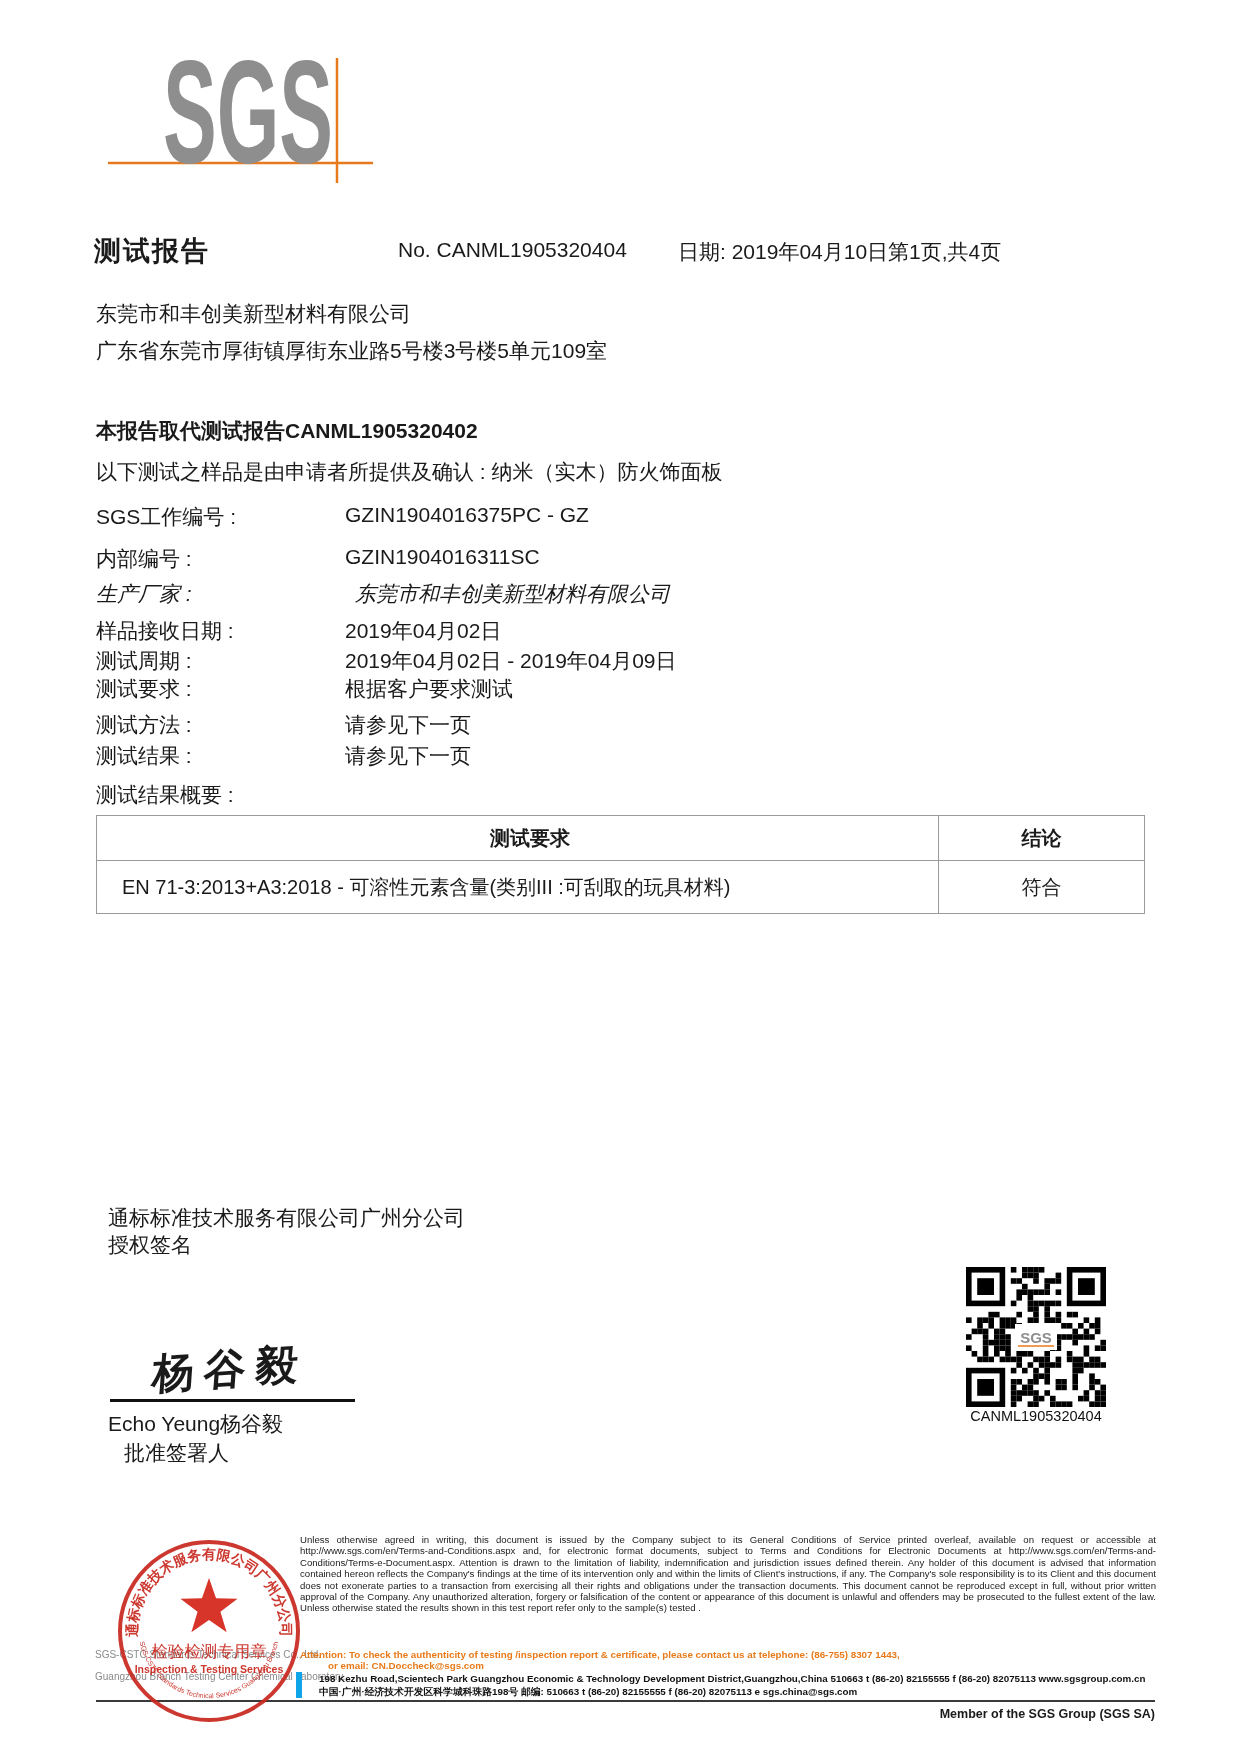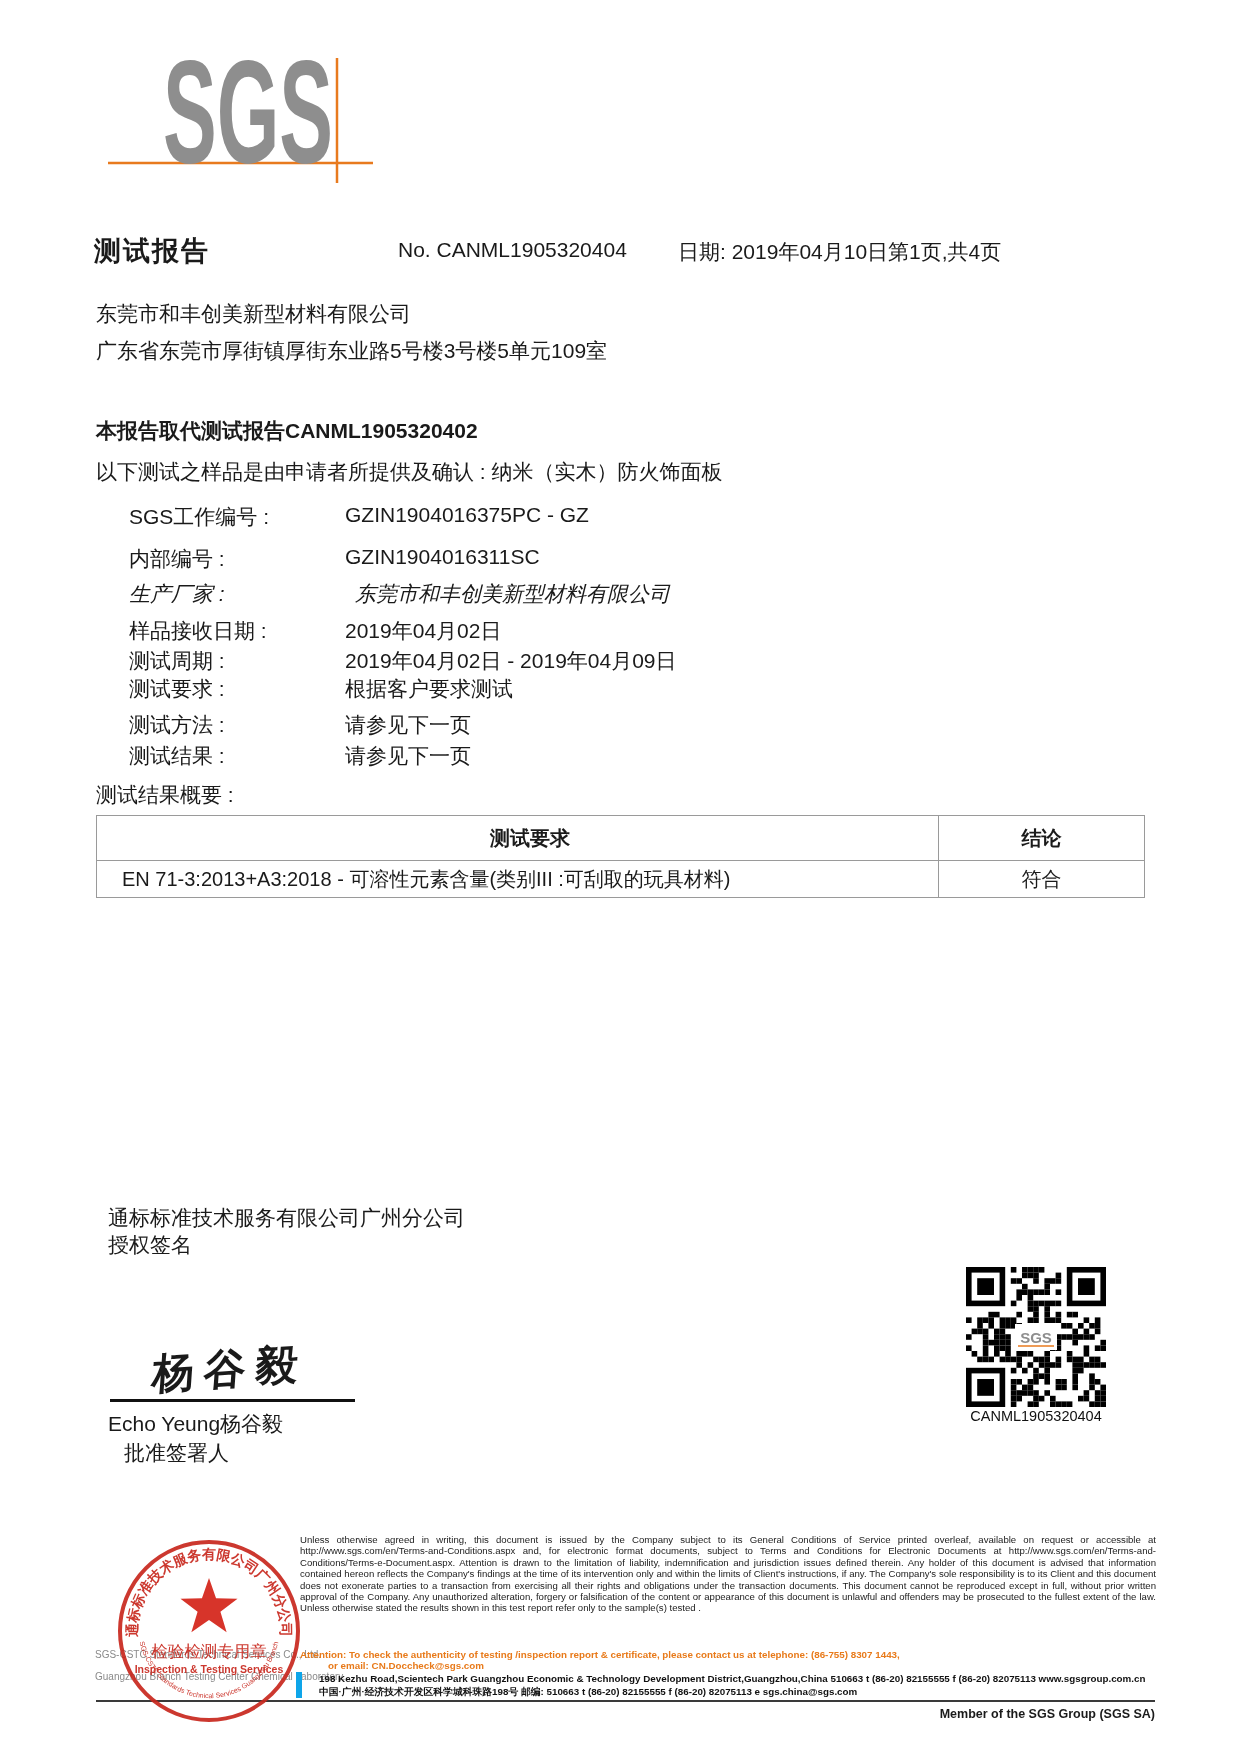--- a/index.html
+++ b/index.html
@@ -13,30 +13,30 @@
   #doc-title{left:94px;top:233px;font-size:27px;font-weight:bold;letter-spacing:2px;}
   #report-no{left:398px;top:238px;font-size:21px;}
   #date-line{left:678px;top:238px;font-size:21px;}
   #page-line{left:888px;top:238px;font-size:21px;}
   #applicant-name{left:96px;top:302px;}
   #applicant-address{left:96px;top:339px;}
   #replacement-line{left:96px;top:417px;font-size:21px;font-weight:bold;}
   #sample-line{left:96px;top:460px;}
   
   .field-row{left:96px;width:950px;height:26px;}
-  .field-label{position:absolute;left:0;top:0;font-size:21px;margin-left:33px;}
+  .field-label{position:absolute;left:0;top:0;font-size:21px;}
   .field-value{position:absolute;left:249px;top:0;font-size:21px;}
   
   #summary-heading{left:96px;top:783px;}
   #summary-table{left:96px;top:815px;width:1049px;border:1px solid #9a9a9a;border-collapse:collapse;table-layout:fixed;}
   #summary-table th,#summary-table td{border:1px solid #9a9a9a;font-size:20px;color:#1a1a1a;}
   #summary-table th{height:44px;text-align:center;padding:0 0 0 25px;font-weight:bold;}
   #summary-table th.col-conclusion{width:205px;text-align:center;padding:0;}
   #summary-table td{height:36px;padding:0 0 0 25px;}
-  #summary-table td.cell-conclusion{text-align:center;padding:0;}
+  #summary-table td.cell-conclusion{text-align:center;padding:8px;}
   
   #sig-company{left:108px;top:1204px;font-size:21px;font-family:"Liberation Serif","DejaVu Serif",serif;}
   #sig-label{left:108px;top:1231px;font-size:21px;font-family:"Liberation Serif","DejaVu Serif",serif;}
   #sig-script{left:152px;top:1341px;font-size:42px;font-weight:bold;transform:rotate(-4deg) skewX(-8deg);letter-spacing:10px;}
   #sig-line{left:110px;top:1399px;width:245px;height:3px;background:#111;}
   #sig-name{left:108px;top:1410px;font-size:21px;}
   #sig-role{left:108px;top:1439px;font-size:21px;margin-left:16px;}
   
   #qr-block{left:966px;top:1267px;width:140px;height:162px;}
   #qr-caption{position:absolute;left:0;top:141px;width:140px;text-align:center;font-size:14.5px;color:#111;}

